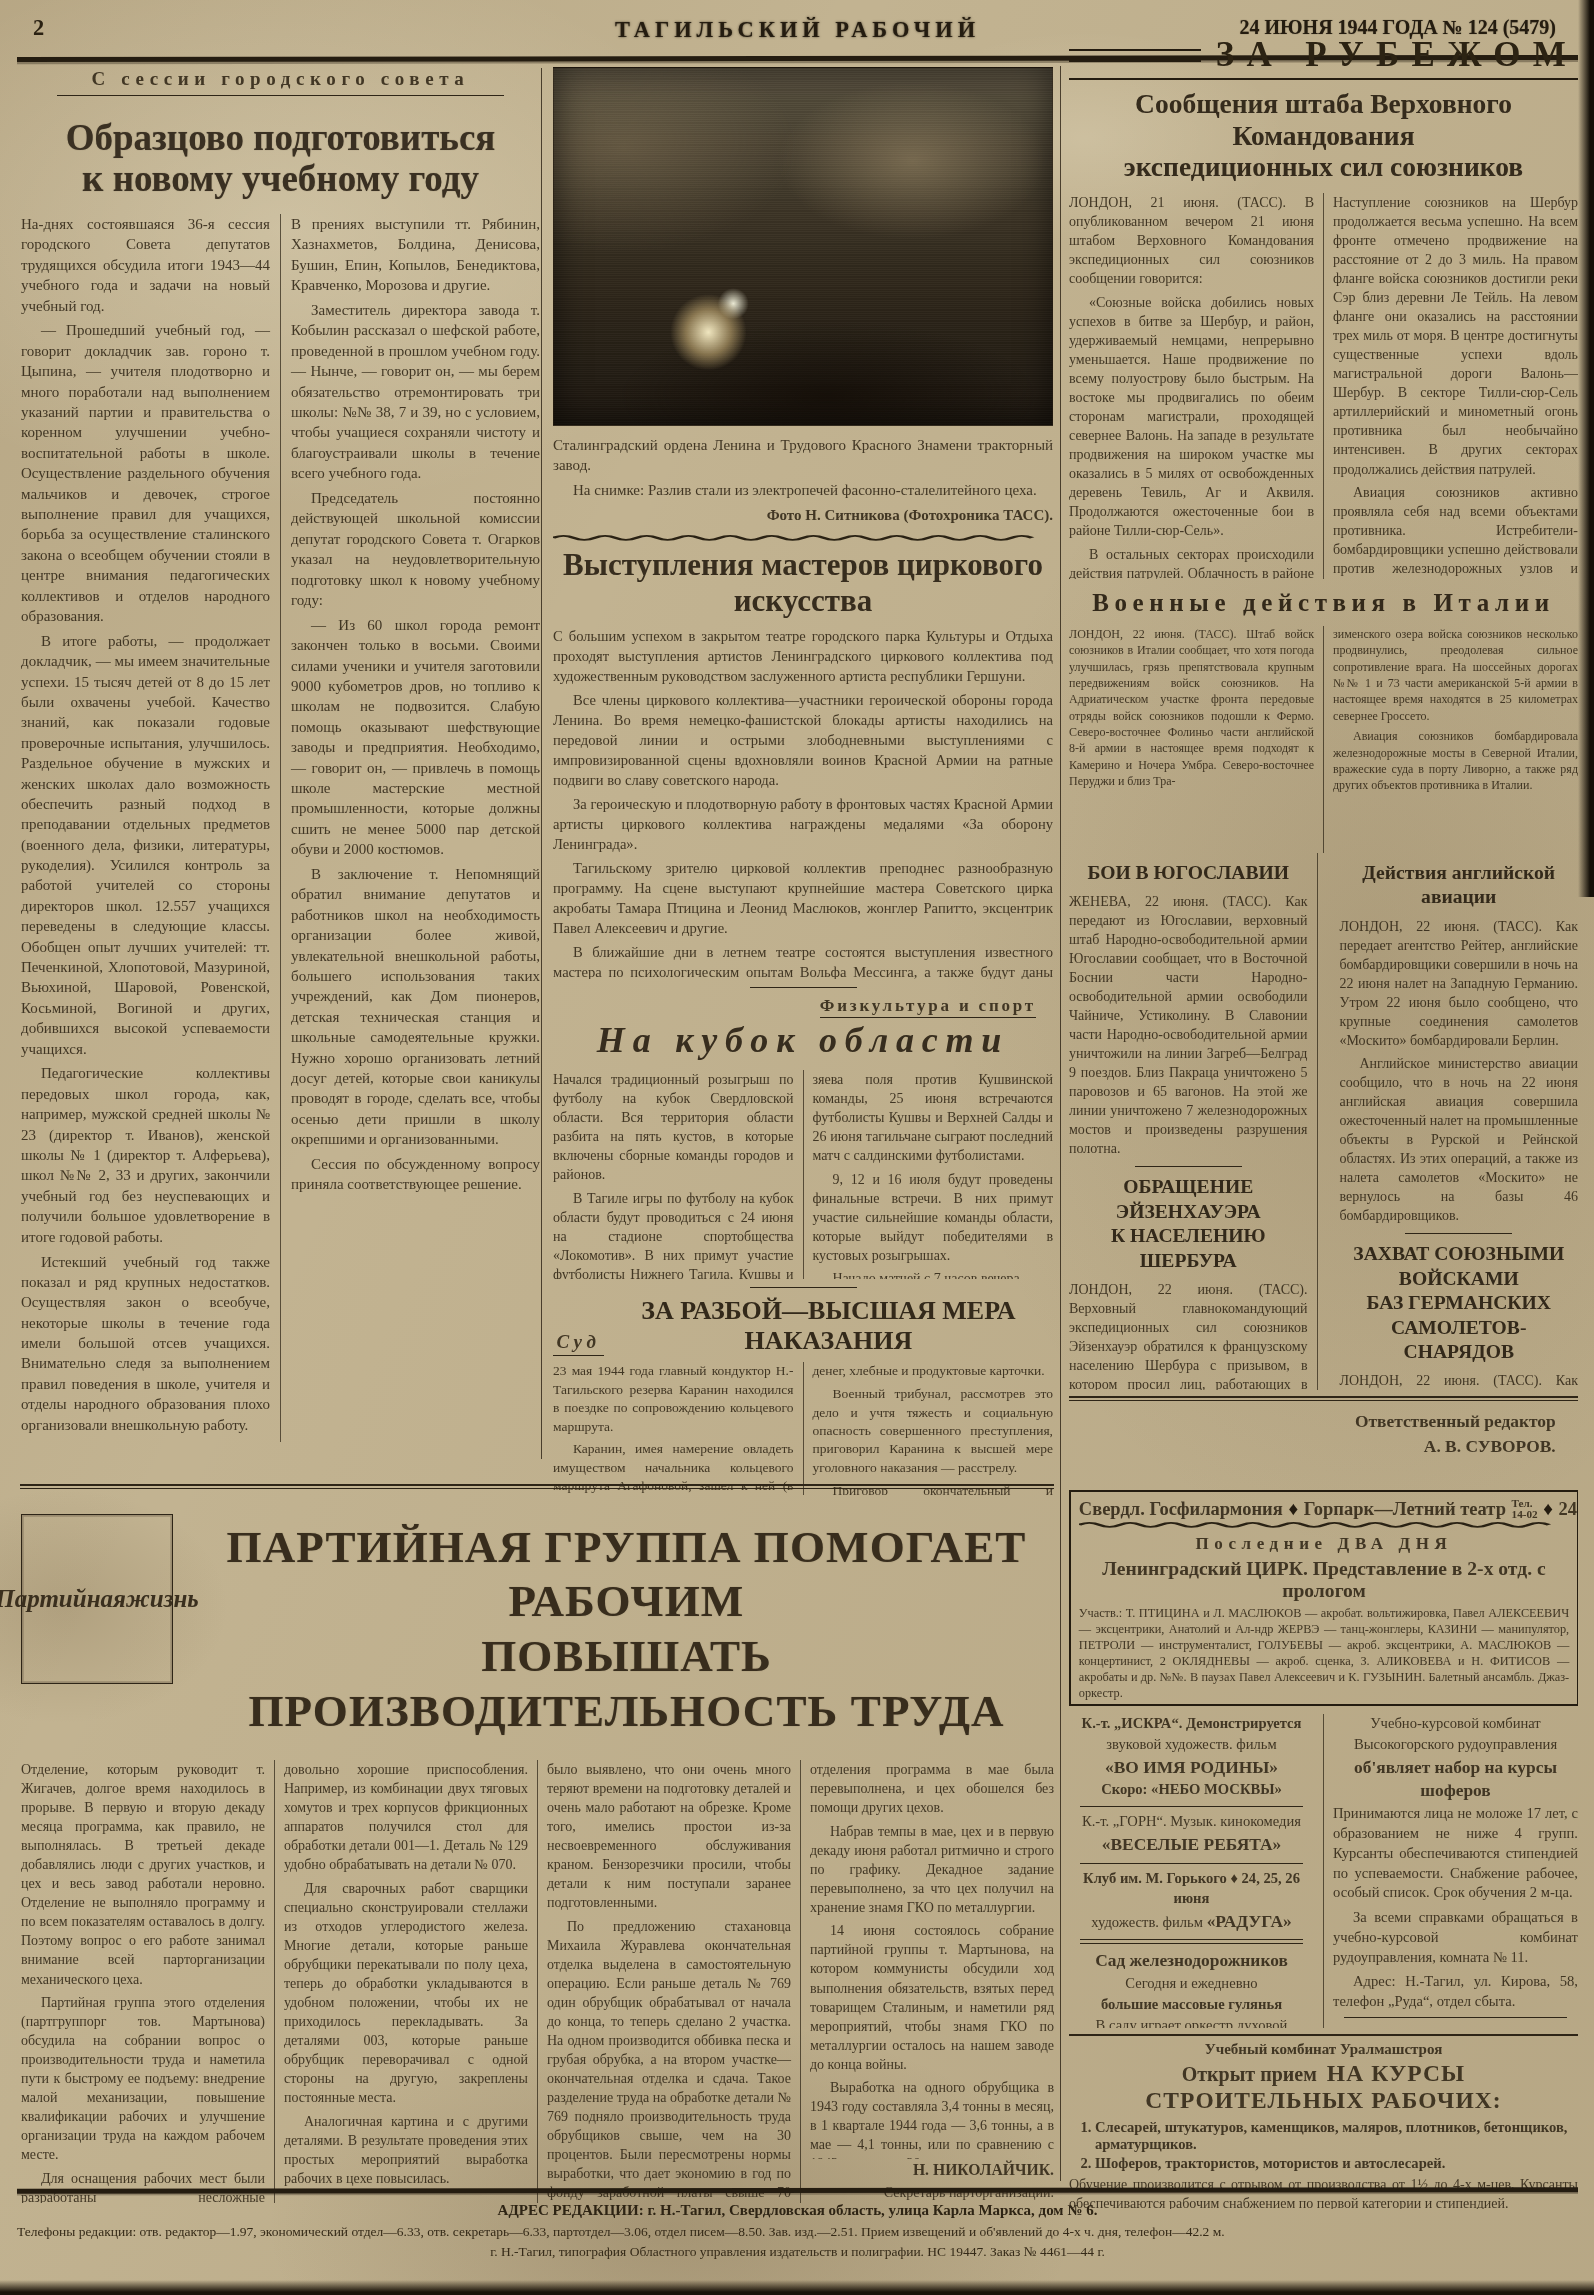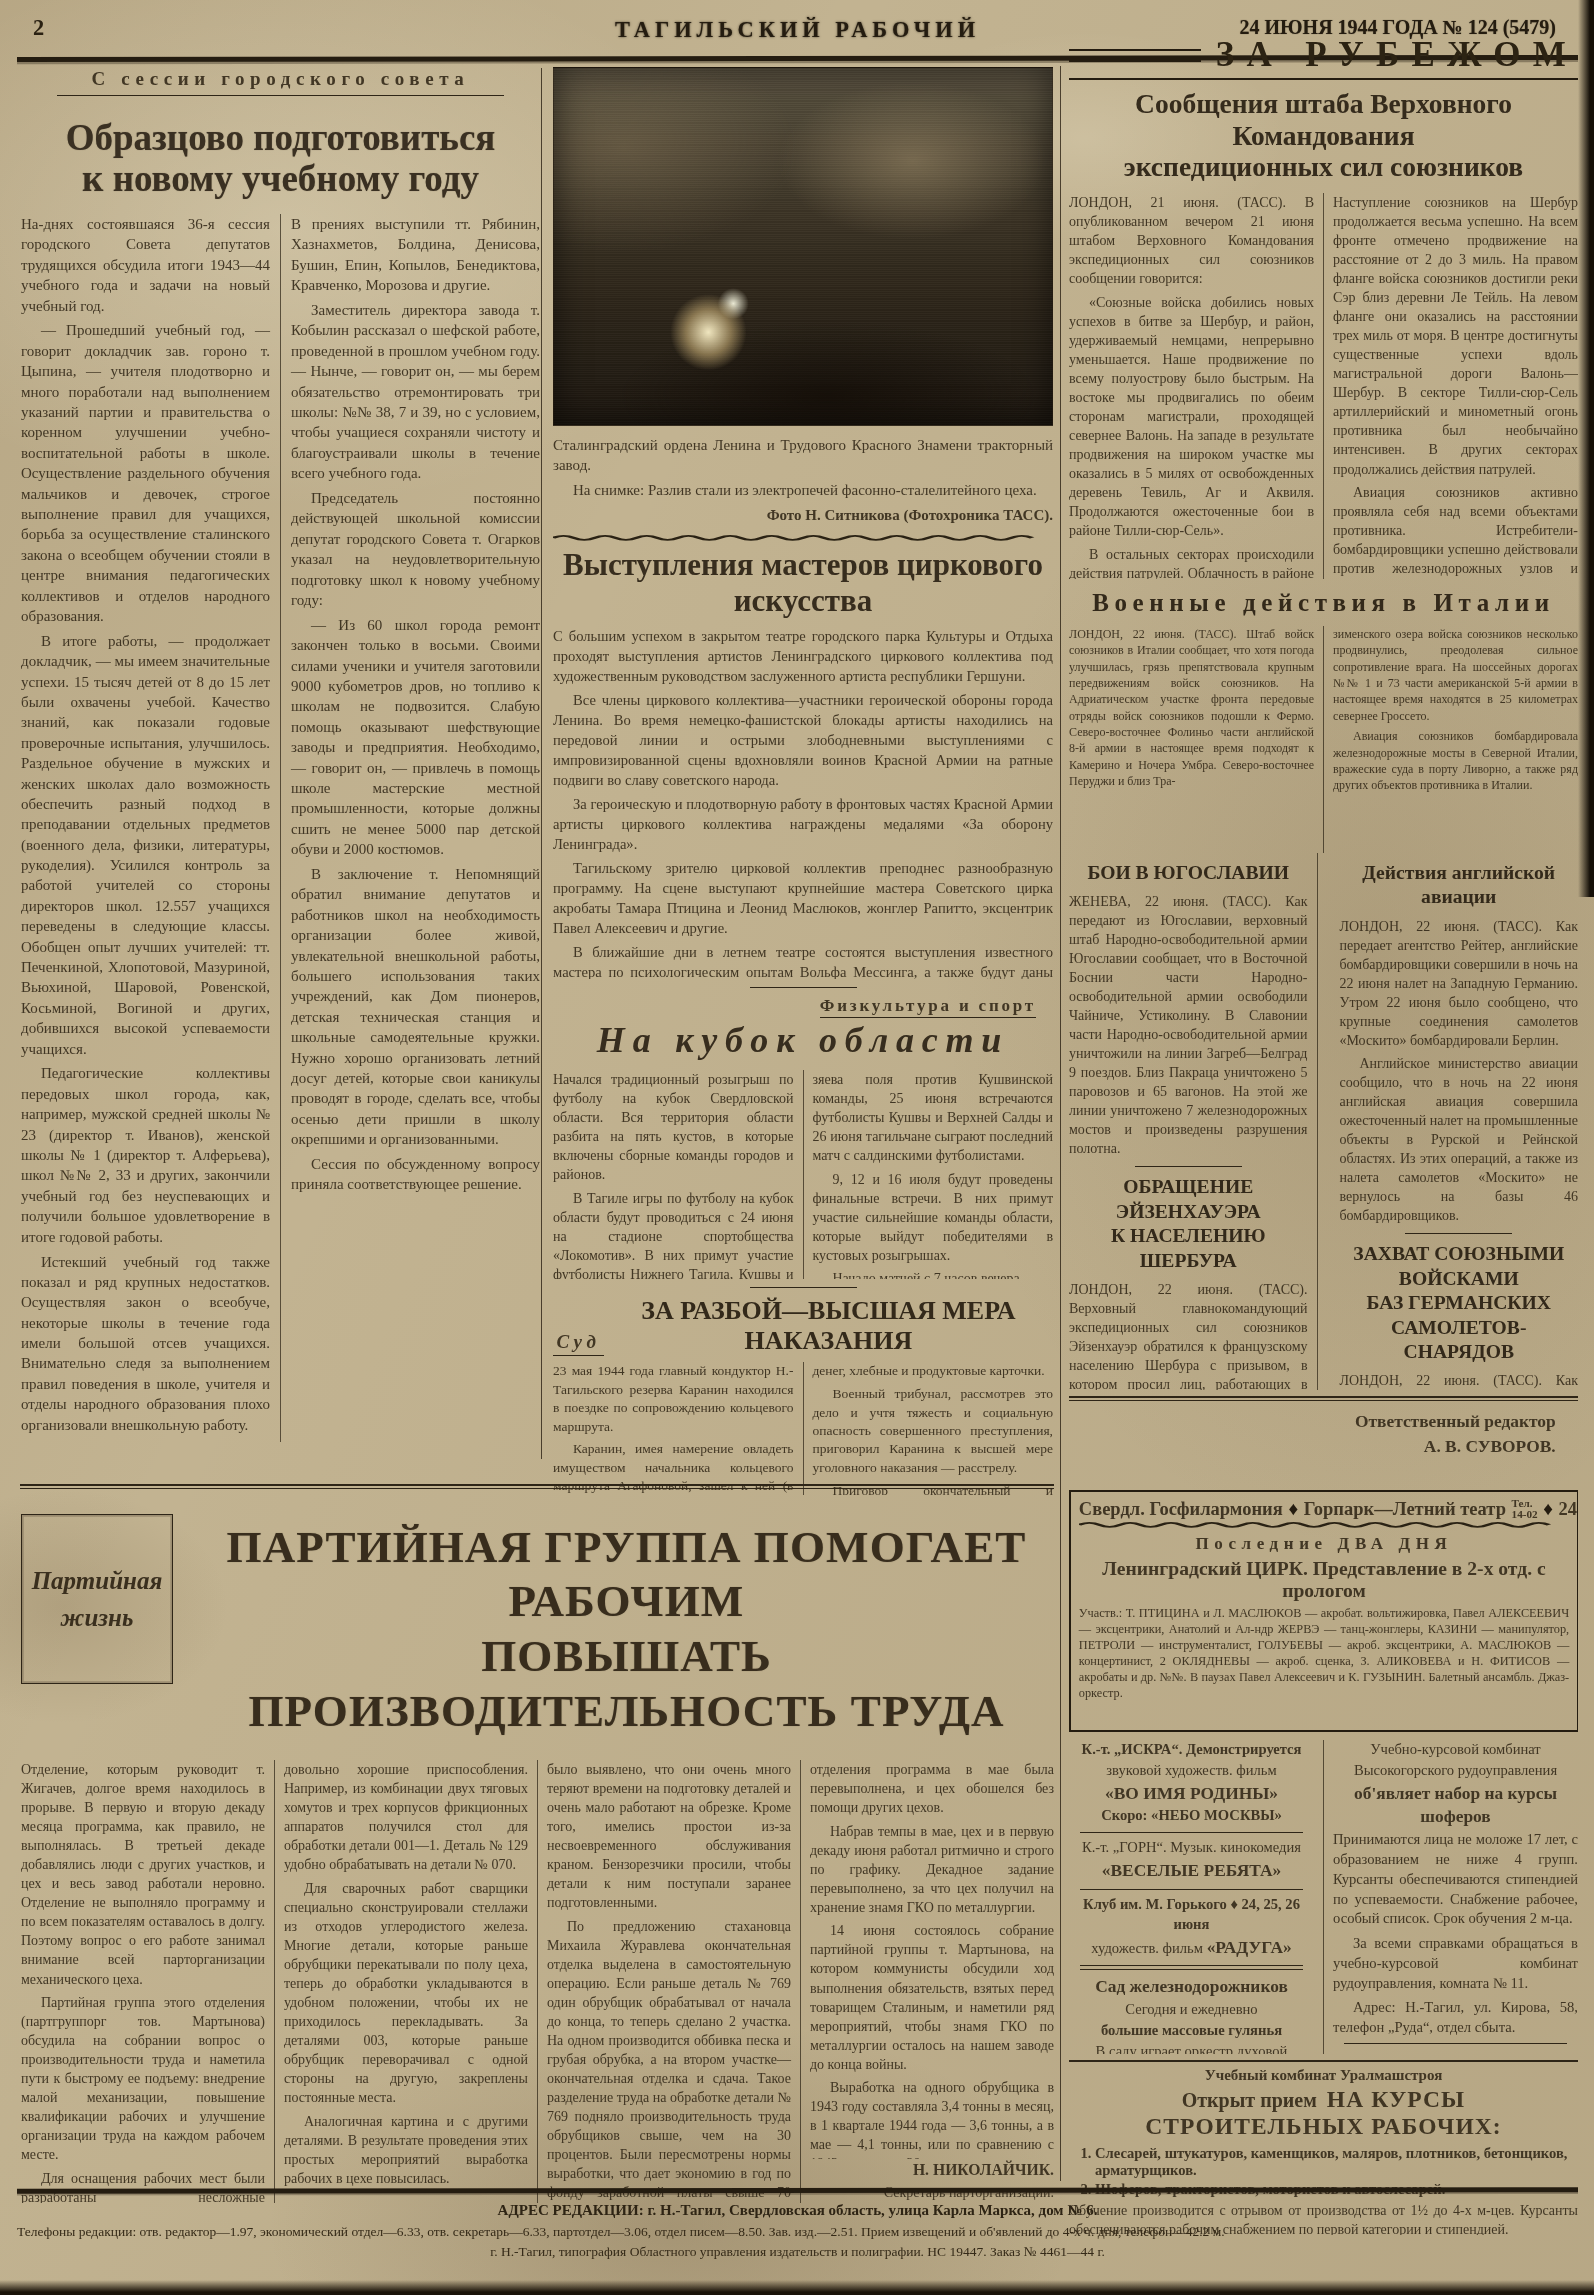--- a/index.html
+++ b/index.html
@@ -97,35 +97,35 @@
   .subcols{display:flex;height:537px;}
   .subcols .sc{width:50%;overflow:hidden;font-size:14px;}
   .subcols .sc.l{padding-right:9px;}
   .subcols .sc.r{padding-left:22px;border-left:1.1px solid rgba(42,33,19,.7);}
   .subhead{margin:7.8px 0 6.7px;text-align:center;font-size:19.6px;font-weight:bold;line-height:1.25;color:#33291a;}
   .editor{margin-top:7.8px;text-align:right;font-size:17.4px;font-weight:bold;line-height:1.4;padding-right:22.4px;}
   
   #party{position:absolute;left:21px;top:1514px;width:1033px;height:667px;}
   #party .head{display:flex;gap:26px;}
   .kickbox{width:150px;height:168px;border:1.7px solid var(--rule);box-shadow:0 0 0 1.7px rgba(46,37,23,.25) inset;
-    display:flex;flex-direction:column;justify-content:center;align-items:center;font-size:25px;
+    display:flex;flex-direction:row;justify-content:center;align-items:center;font-size:25px;
     font-style:italic;font-weight:bold;color:#3a2f1e;line-height:1.5;}
   #party h1{flex:1;margin:5.6px 0 0;text-align:center;font-size:45px;line-height:1.22;font-weight:bold;
     color:#382d1d;letter-spacing:1.1px;text-shadow:0 0 1.1px rgba(50,40,24,.35);}
   #party .colwrap{margin-top:21px;height:443px;font-size:14px;}
   #party .pc{width:25%;padding:0 9px;overflow:hidden;}
   #party .pc + .pc{border-left:1.1px solid rgba(42,33,19,.7);}
   #party .pc.first{padding-left:0;}
   #party .pc.last{padding-right:0;display:flex;flex-direction:column;}
   #party .pc.last .fill{flex:1;overflow:hidden;}
   .partysig{text-align:right;font-weight:bold;font-size:15.7px;line-height:1.4;}
   .partysig .role{font-weight:normal;font-size:14px;}
   
   #ads{position:absolute;left:1069px;top:1490px;width:509px;}
-  .theater{border:2.2px solid #241c10;border-right-width:1.1px;padding:5.6px 7.8px;height:242px;overflow:hidden;box-sizing:border-box;}
+  .theater{border:2.2px solid #241c10;border-right-width:1.1px;padding:5.6px 7.8px;height:216px;overflow:hidden;box-sizing:border-box;}
   .theater .row1{display:flex;align-items:center;gap:5.6px;font-size:18.5px;font-weight:bold;white-space:nowrap;}
   .theater .row1 .tel{font-size:11.2px;line-height:1.05;font-weight:bold;}
   .theater .lastdays{text-align:center;font-size:17px;font-weight:bold;letter-spacing:5.6px;margin:5.6px 0 3.4px;}
   .theater .show{font-size:19.6px;font-weight:bold;text-align:center;margin:2.2px 0 4.5px;}
   .theater .cast{font-size:12.3px;text-align:justify;line-height:1.3;}
   .diamond{color:#241c10;font-size:19px;}
   .classifieds{display:flex;margin-top:7.8px;height:314px;}
   .classifieds .cc{width:50%;overflow:hidden;font-size:14.6px;}
   .classifieds .cc.l{padding-right:9px;}
   .classifieds .cc.r{padding-left:9px;border-left:1.1px solid rgba(42,33,19,.7);}

